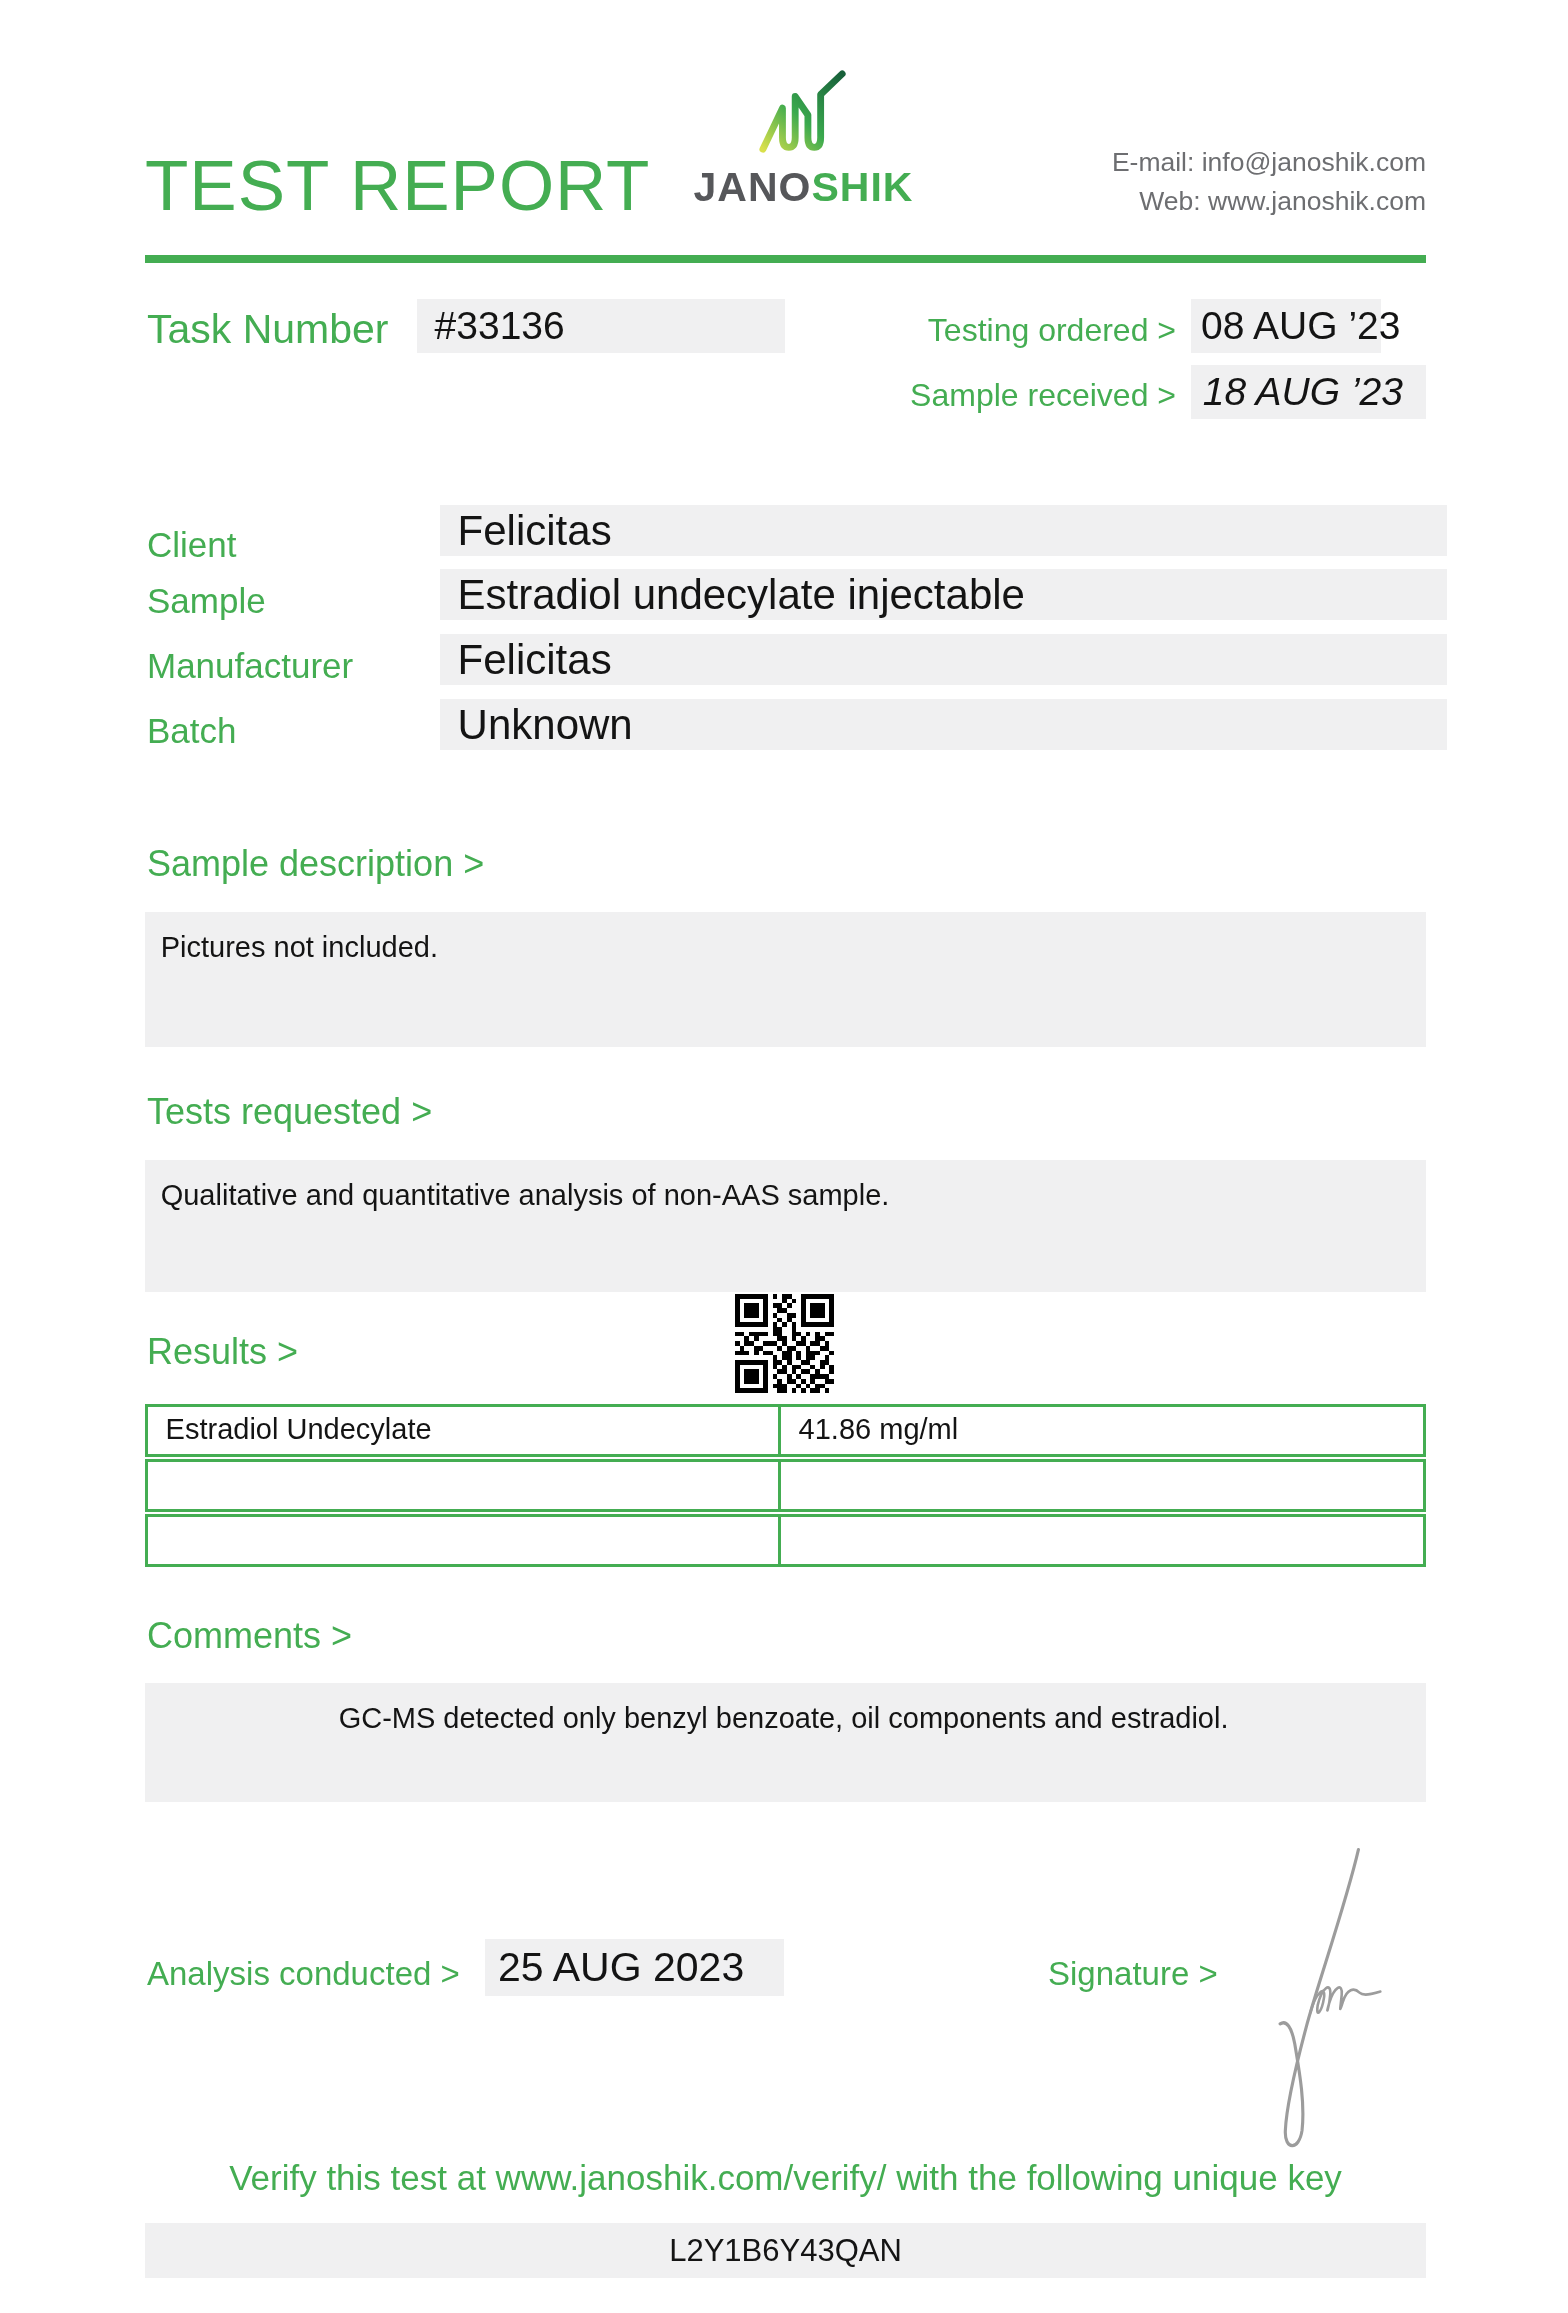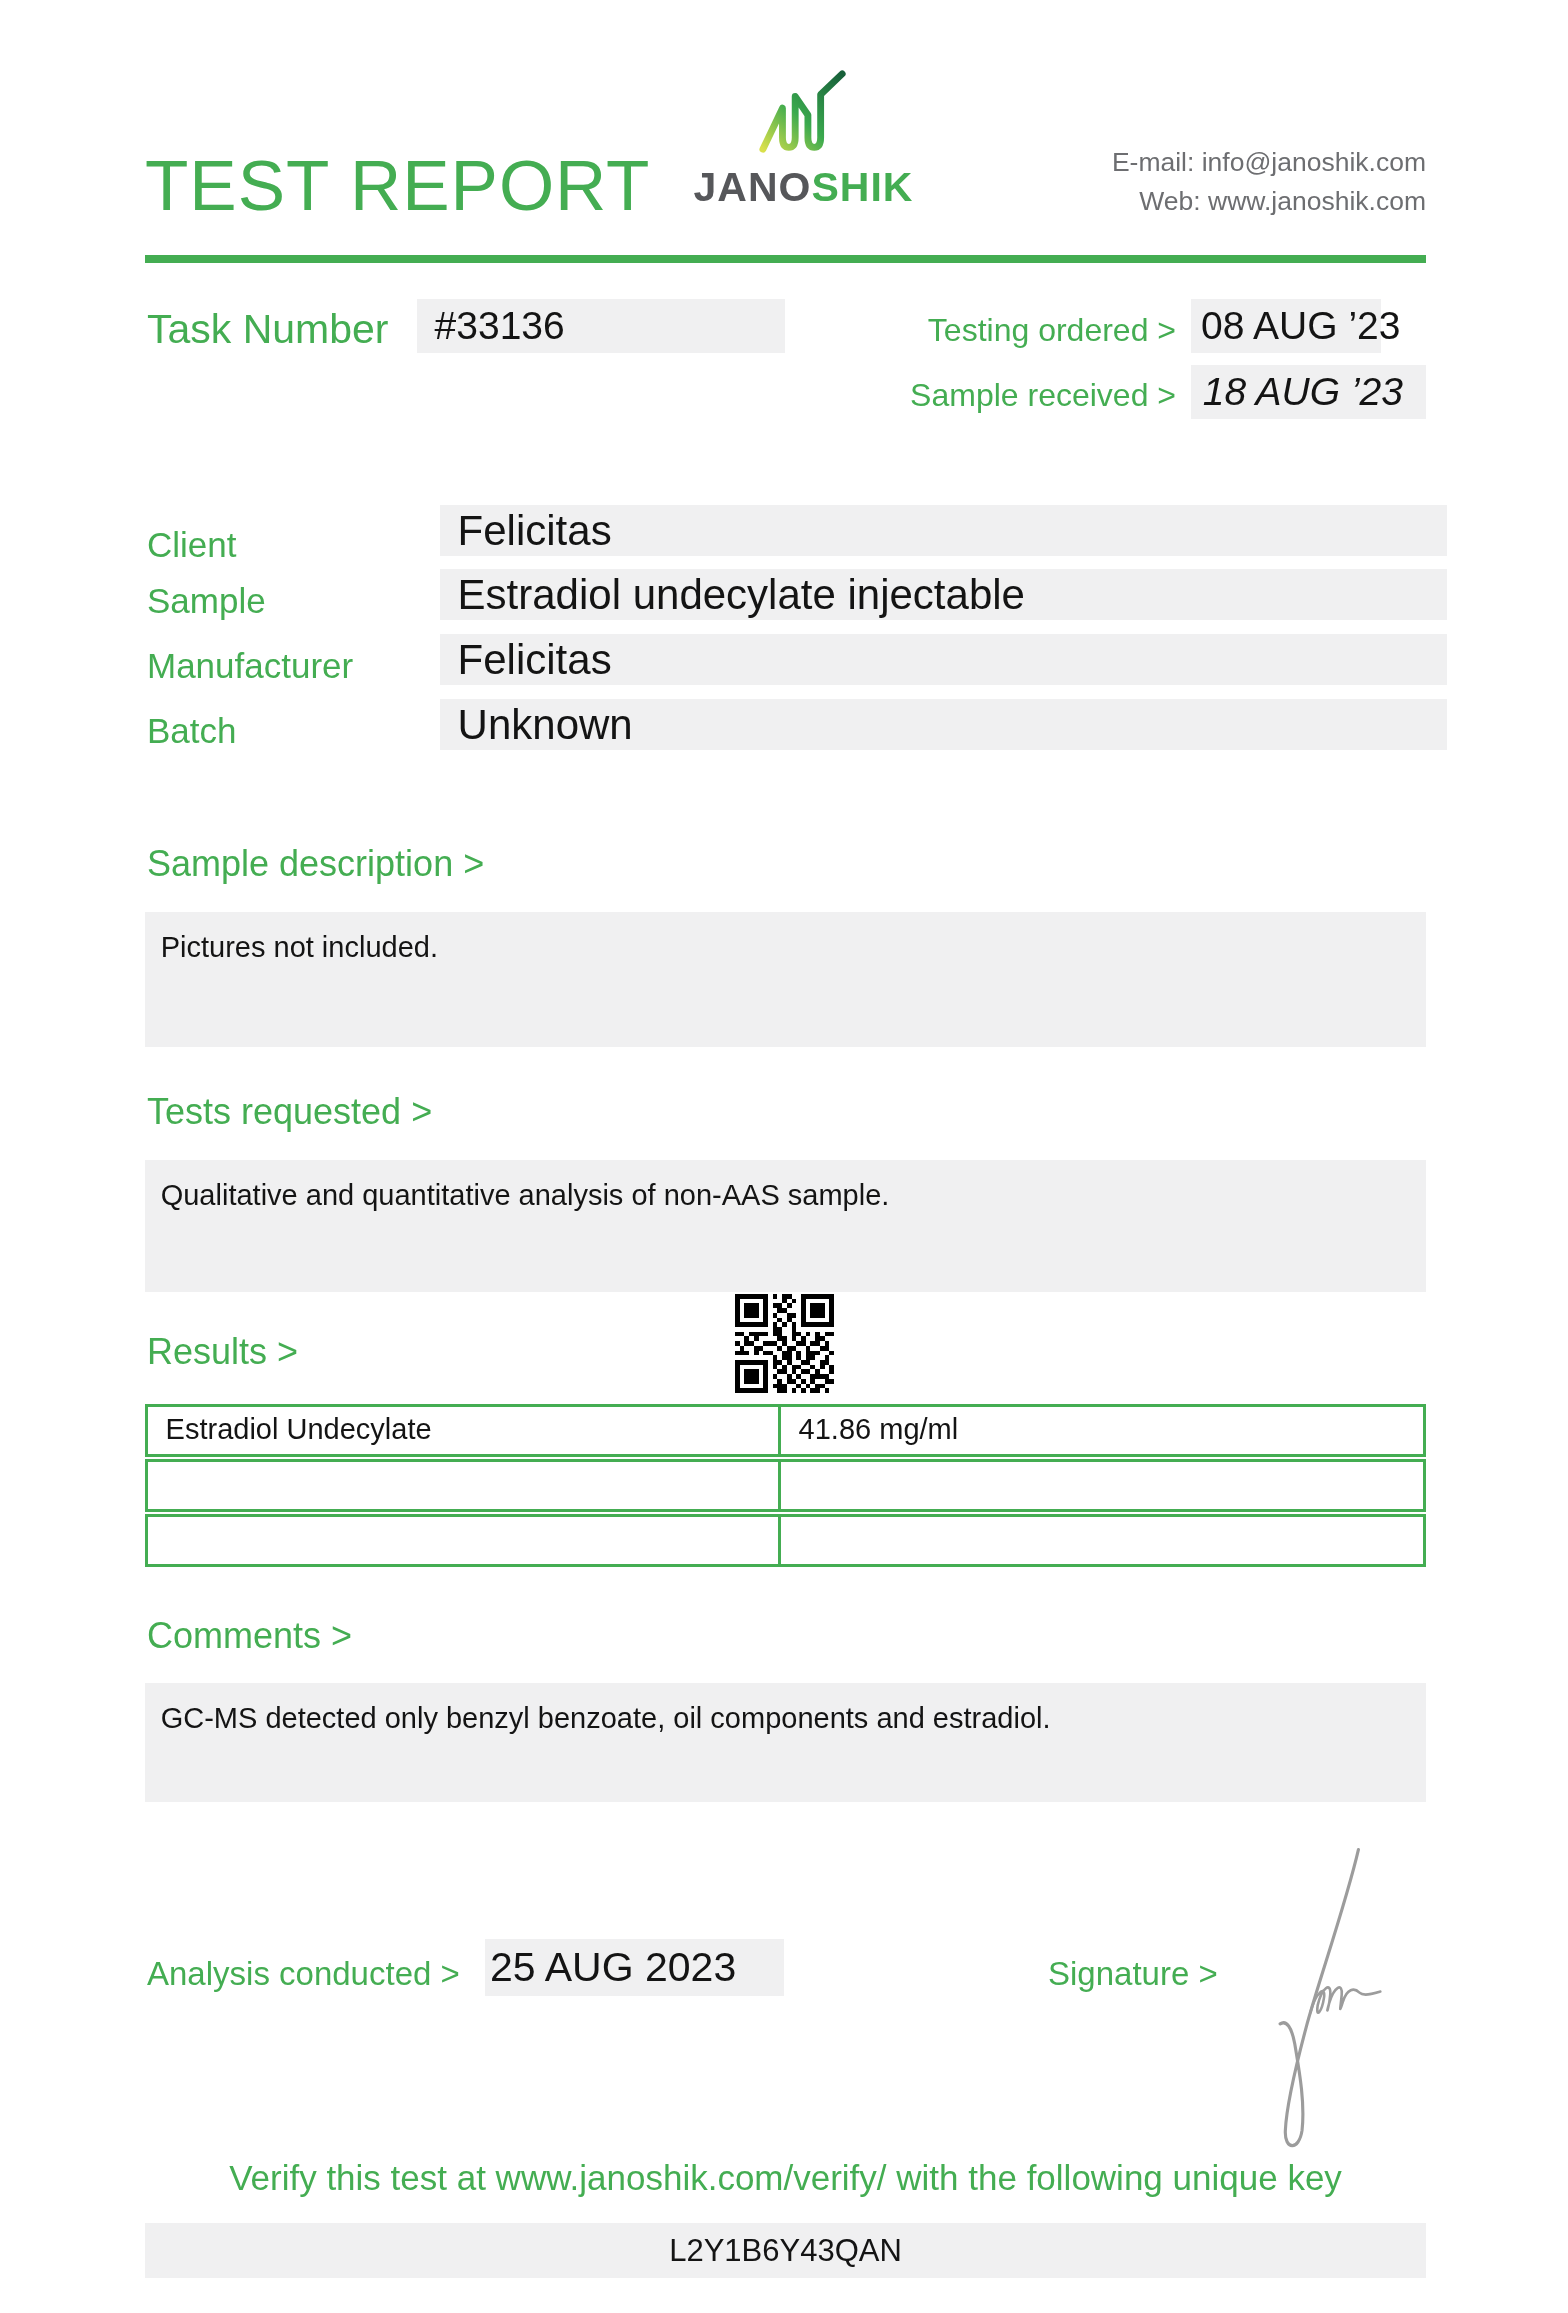--- a/index.html
+++ b/index.html
@@ -40,39 +40,39 @@
   .dl-3 { top:711px; } .db-3 { top:699px; }
 
   
   .heading { font-size:36px; }
   .h-sampledesc { left:147px; top:843px; }
   .b-sampledesc { left:145px; top:912px; width:1281px; height:135px; }
   .h-tests { left:147px; top:1091px; }
   .b-tests { left:145px; top:1160px; width:1281px; height:132px; }
   .h-results { left:147px; top:1331px; }
   .h-comments { left:147px; top:1615px; }
-  .b-comments { left:145px; top:1683px; width:1281px; height:119px; }
+  .b-comments { left:145px; top:1683px; width:1281px; height:119px;text-align:center; }
   .boxtext { display:block; padding:15.7px 19.6px 0 15.7px; font-size:29px; line-height:39px; white-space:normal; }
 
   
   .qr { position:absolute; left:735px; top:1294px; width:99px; height:99px;
         display:grid; grid-template-columns:repeat(21,1fr); grid-template-rows:repeat(21,1fr); }
   .qr div { width:100%; height:100%; }
   .qr .qm { background:#000; }
 
   
   .rtable { position:absolute; left:145px; top:1404px; width:1281px; }
   .rrow { display:flex; height:53px; border:3.9px solid var(--green); box-sizing:border-box; margin-bottom:2px; background:#fff; }
   .rcell { font-size:29px; line-height:45px; color:var(--ink); padding-left:17.6px; box-sizing:border-box; white-space:nowrap; }
   .rcell.c1 { width:633px; border-right:3.9px solid var(--green); }
   .rcell.c2 { flex:1; }
 
   
   .analysis-label { left:147px; top:1955px; font-size:33px; }
-  .analysis-box { left:485px; top:1939px; width:299px; height:57px; font-size:41px; line-height:57px; padding-left:5px; box-sizing:border-box; }
+  .analysis-box { left:485px; top:1939px; width:299px; height:57px; font-size:41px; line-height:57px; padding-left:13px; box-sizing:border-box; }
   .signature-label { left:1048px; top:1955px; font-size:33px; }
   .signature { position:absolute; left:1258px; top:1835px; }
   .verify { position:absolute; left:145px; top:2158px; width:1281px; text-align:center; color:var(--green); font-size:35px; white-space:nowrap; }
   .key-box { left:145px; top:2223px; width:1281px; height:55px; text-align:center; font-size:31px; line-height:55px; }
 </style>
 </head>
 <body style="--green: #44ad52; --box: #f0f0f1; --ink: #141414; --muted: #6d6e71; --jano: #56575a;">
 
 <div class="page">
 

